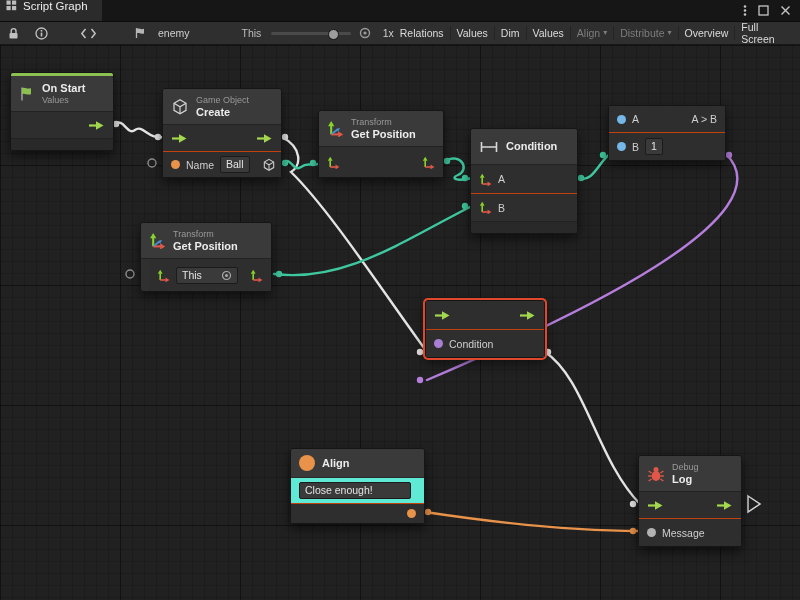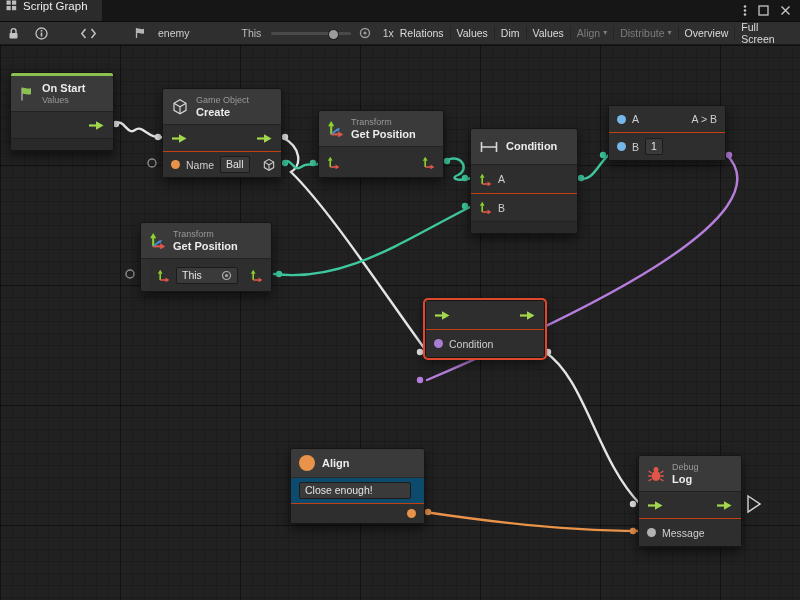--- a/index.html
+++ b/index.html
@@ -49,21 +49,21 @@
   .accent{height:3px;background:#8cc152;border-radius:2px 2px 0 0;}
   .hdr{display:flex;align-items:center;gap:7px;padding:0 8px;background:#3a3a3a;height:36px;
        border-bottom:1px solid #222;border-radius:2px 2px 0 0;box-sizing:border-box;}
   .hdr.h-lg{height:38px;}
   .hdr.h-s{height:28px;border-bottom:none;}
   .tt{display:flex;flex-direction:column;justify-content:center;}
   .sub{font-size:9px;color:#999;line-height:11px;}
   .ttl{font-size:11px;font-weight:700;color:#ececec;line-height:13px;}
   .row{display:flex;align-items:center;gap:6px;padding:0 8px;background:#2e2e2e;position:relative;box-sizing:border-box;}
   .row+.row{border-top:1px solid #c2410c;}
-  .row.hdrish{background:#0c4a6e;border-top:1px solid #2a2a2a;}
+  .row.hdrish{background:#5eead4;border-top:1px solid #2a2a2a;}
   .r20{height:20px;}.r26{height:26px;}.r28{height:28px;}.r30{height:30px;}.r32{height:32px;margin-left:8px;}
   .footer{height:11px;background:#292929;border-top:1px solid #222;border-radius:0 0 2px 2px;}
   .pdot{width:9px;height:9px;border-radius:50%;flex:none;}
   .c-orange{background:#e8924a;}.c-blue{background:#74b7e8;}.c-purple{background:#a97fd4;}.c-gray{background:#b2b2b2;}
   .lbl{color:#cfcfcf;font-size:10.5px;white-space:nowrap;}
   .field{background:#3a3a3a;border:1px solid #1b1b1b;border-radius:2px;padding:1px 5px;
          color:#e4e4e4;font-size:10.5px;line-height:13px;display:flex;align-items:center;gap:4px;
          white-space:nowrap;box-sizing:border-box;}
   .ic{display:flex;align-items:center;justify-content:center;flex:none;}
   .sdot{width:16px;height:16px;border-radius:50%;background:#e8924a;flex:none;}

